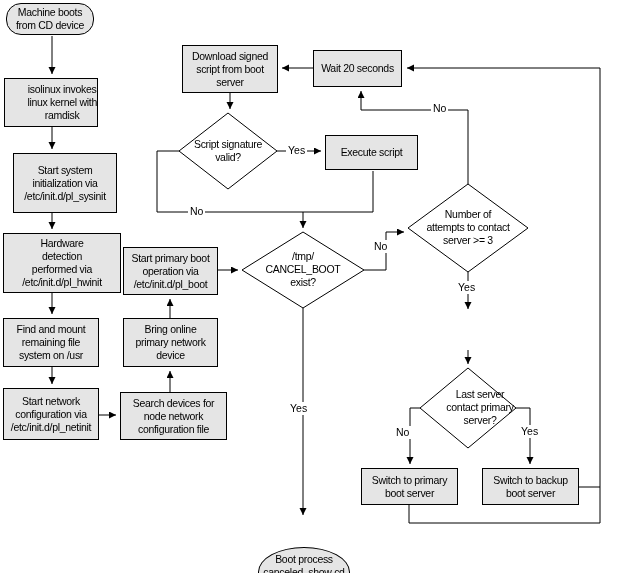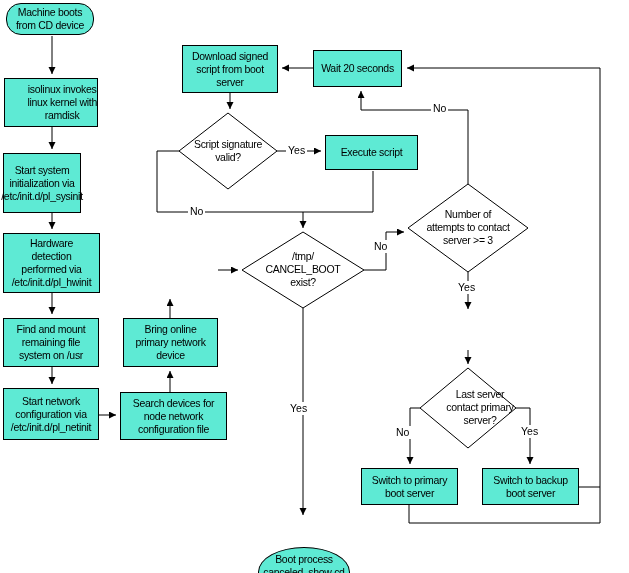--- a/index.html
+++ b/index.html
@@ -16,21 +16,21 @@
   .node {
     position: absolute;
     box-sizing: border-box;
     display: flex;
     align-items: center;
     justify-content: center;
     text-align: center;
     font-size: 10.5px;
     line-height: 13px;
     letter-spacing: -0.3px;
-    background: #5eead4;
+    background: #e5e5e5;
   }
   .node span, .dtext span, .elabel { white-space: pre-line; }
   .box  { border: 1px solid #000000; }
   .oval { border: 1px solid #000000; }
   .oval-start { border-radius: 15px; }
   .oval-end   { border-radius: 50%; }
   .dtext {
     position: absolute;
     text-align: center;
     font-size: 10.5px;
@@ -98,26 +98,26 @@
     <span>Boot process
 canceled, show cd
 login prompt</span>
   </div>
 
   <div class="node box" style="left:4px; top:78px; width:94px; height:49px;justify-content:flex-end;">
     <span>isolinux invokes
 linux kernel with
 ramdisk</span>
   </div>
-  <div class="node box" style="left:3px; top:153px; width:78px; height:60px;">
+  <div class="node box" style="left:13px; top:153px; width:104px; height:60px;">
     <span>Start system
 initialization via
 /etc/init.d/pl_sysinit</span>
   </div>
-  <div class="node box" style="left:3px; top:233px; width:97px; height:60px;">
+  <div class="node box" style="left:3px; top:233px; width:118px; height:60px;">
     <span>Hardware
 detection
 performed via
 /etc/init.d/pl_hwinit</span>
   </div>
   <div class="node box" style="left:3px; top:318px; width:96px; height:49px;">
     <span>Find and mount
 remaining file
 system on /usr</span>
   </div>
@@ -128,20 +128,25 @@
   </div>
   <div class="node box" style="left:120px; top:392px; width:107px; height:48px;">
     <span>Search devices for
 node network
 configuration file</span>
   </div>
   <div class="node box" style="left:123px; top:318px; width:95px; height:49px;">
     <span>Bring online
 primary network
 device</span>
+  </div>
+  <div class="node box" style="left:123px; top:247px; width:95px; height:48px;">
+    <span>Start primary boot
+operation via
+/etc/init.d/pl_boot</span>
   </div>
   <div class="node box" style="left:182px; top:45px; width:96px; height:48px;">
     <span>Download signed
 script from boot
 server</span>
   </div>
   <div class="node box" style="left:313px; top:50px; width:89px; height:37px;">
     <span>Wait 20 seconds</span>
   </div>
   <div class="node box" style="left:325px; top:135px; width:93px; height:35px;">

